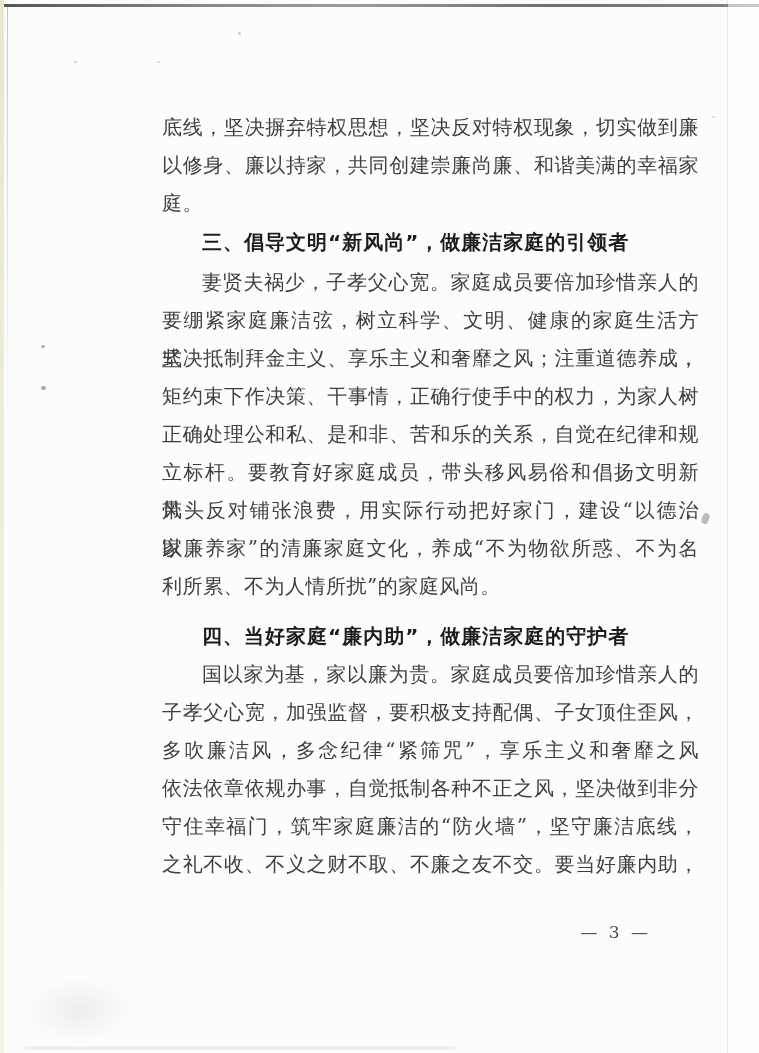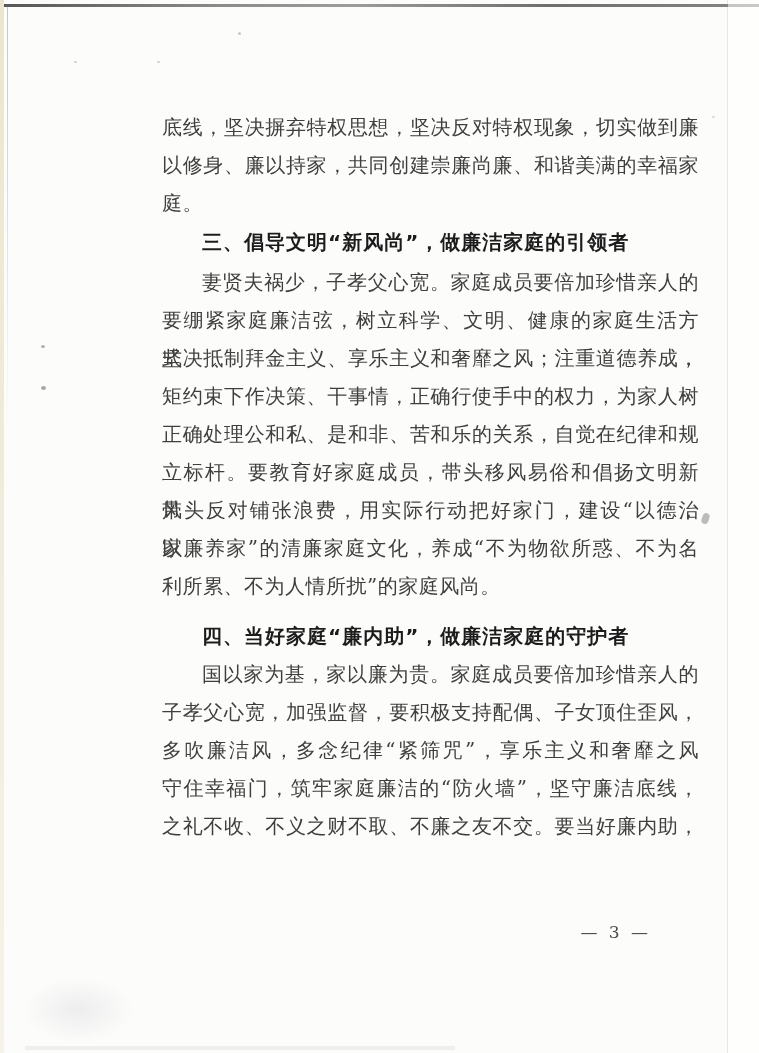--- a/index.html
+++ b/index.html
@@ -136,20 +136,21 @@
       <div class="ln full">以廉养家”的清廉家庭文化，养成“不为物欲所惑、不为名</div>
       <div class="ln end">利所累、不为人情所扰”的家庭风尚。</div>
     </div>
 
     <div class="heading heading4">四、当好家庭“廉内助”，做廉洁家庭的守护者</div>
 
     <div class="para para3">
       <div class="ln full start">国以家为基，家以廉为贵。家庭成员要倍加珍惜亲人的</div>
       <div class="ln full">子孝父心宽，加强监督，要积极支持配偶、子女顶住歪风，</div>
       <div class="ln full">多吹廉洁风，多念纪律“紧筛咒”，享乐主义和奢靡之风</div>
+      <div class="ln full">依法依章依规办事，自觉抵制各种不正之风，坚决做到非分</div>
       <div class="ln full">守住幸福门，筑牢家庭廉洁的“防火墙”，坚守廉洁底线，</div>
       <div class="ln full">之礼不收、不义之财不取、不廉之友不交。要当好廉内助，</div>
     </div>
 
   </div>
 
   <div class="pageno">— 3 —</div>
 
 </div>
 

